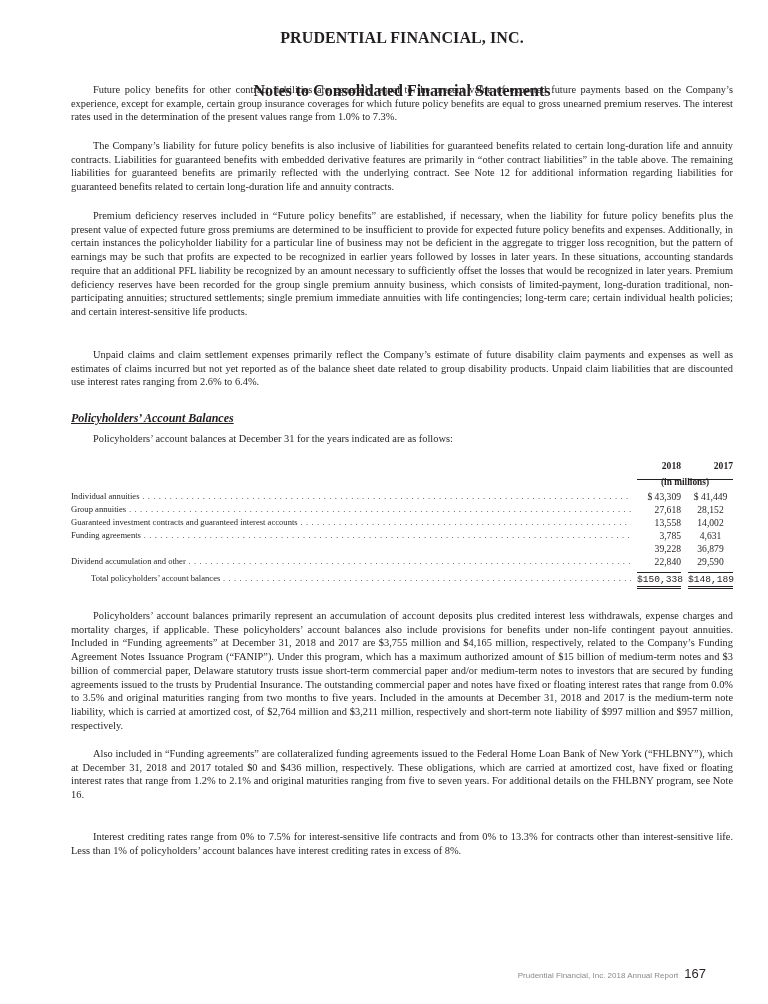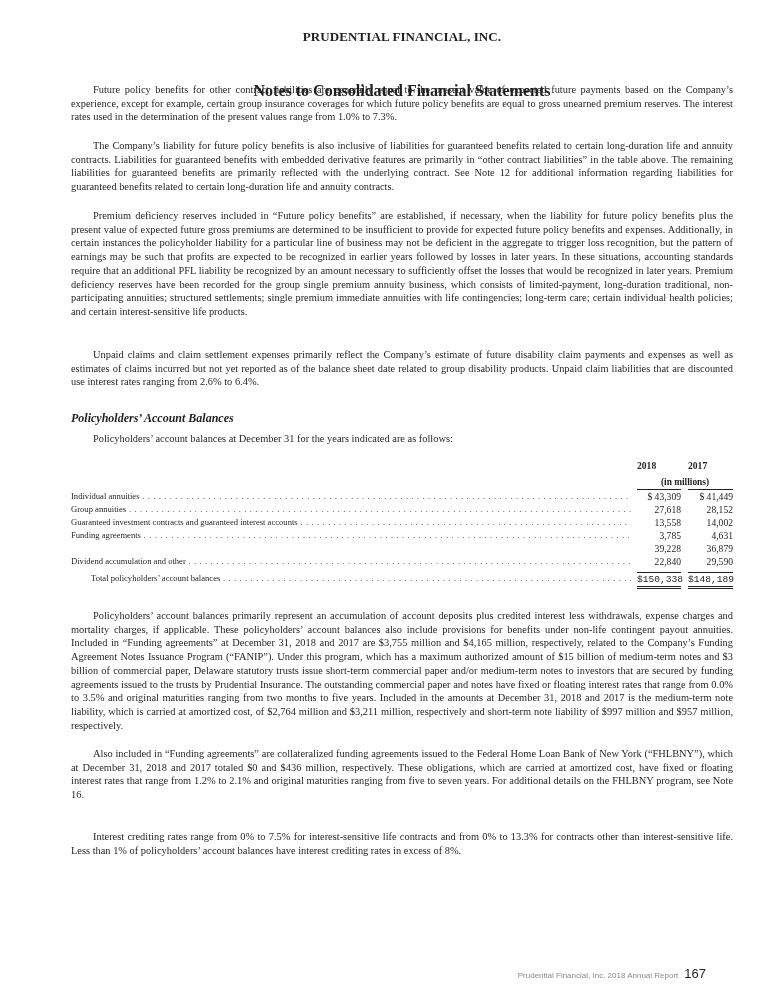--- a/index.html
+++ b/index.html
@@ -17,21 +17,21 @@
       top: 0;
       width: 662px;
     }
     .company {
       position: absolute;
       top: 29px;
       left: 0;
       width: 662px;
       text-align: center;
       font-weight: bold;
-      font-size: 13px;
+      font-size: 16px;
       letter-spacing: 0.1px;
     }
     .subtitle {
       position: absolute;
       top: 54px;
       left: 0;
       width: 662px;
       text-align: center;
       font-weight: bold;
       font-size: 16px;
@@ -48,20 +48,21 @@
       margin: 0;
     }
     .section-heading {
       position: absolute;
       left: 0;
       top: 411px;
       font-size: 12px;
       font-weight: bold;
       font-style: italic;
       margin: 0;
+      text-decoration: underline;
     }
     .intro {
       position: absolute;
       left: 22px;
       top: 433px;
       font-size: 10.4px;
       margin: 0;
     }
     
     .tbl {
@@ -69,24 +70,24 @@
       left: 0;
       top: 460px;
       width: 662px;
       font-size: 8.6px;
     }
     .tbl .hdr-year {
       position: absolute;
       top: 0;
       font-weight: bold;
       font-size: 9.6px;
-      text-align: left;
+      text-align: right;
       width: 44px;
       border-bottom: 1.3px solid #231f20;
-      padding-bottom: 18px;
+      padding-bottom: 8px;
     }
     .tbl .hdr-units {
       position: absolute;
       top: 17px;
       left: 566px;
       width: 96px;
       text-align: center;
       font-weight: bold;
       font-size: 9.4px;
     }
@@ -107,21 +108,21 @@
     .tbl .label::after {
       content: " . . . . . . . . . . . . . . . . . . . . . . . . . . . . . . . . . . . . . . . . . . . . . . . . . . . . . . . . . . . . . . . . . . . . . . . . . . . . . . . . . . . . . . . . . . . . . . . . . . . . . . . . . . . . . . . . . . . . . . . . . . . . . .";
       letter-spacing: 0.6px;
     }
     .tbl .val {
       position: absolute;
       text-align: right;
       font-size: 9.6px;
     }
     .tbl .v2018 { left: 566px; width: 44px; }
-    .tbl .v2017 { left: 617px; width: 45px; }
+    .tbl .v2017 { left: 617px; width: 45px; text-align: center; }
     .tbl .v2018.line-above, .tbl .v2017.line-above {
       border-top: 1px solid #231f20;
       font-family: Liberation Mono, monospace;
     }
     .tbl .dbl {
       border-bottom: 3px double #231f20;
     }
     .footer {
       position: absolute;
       top: 966px;

